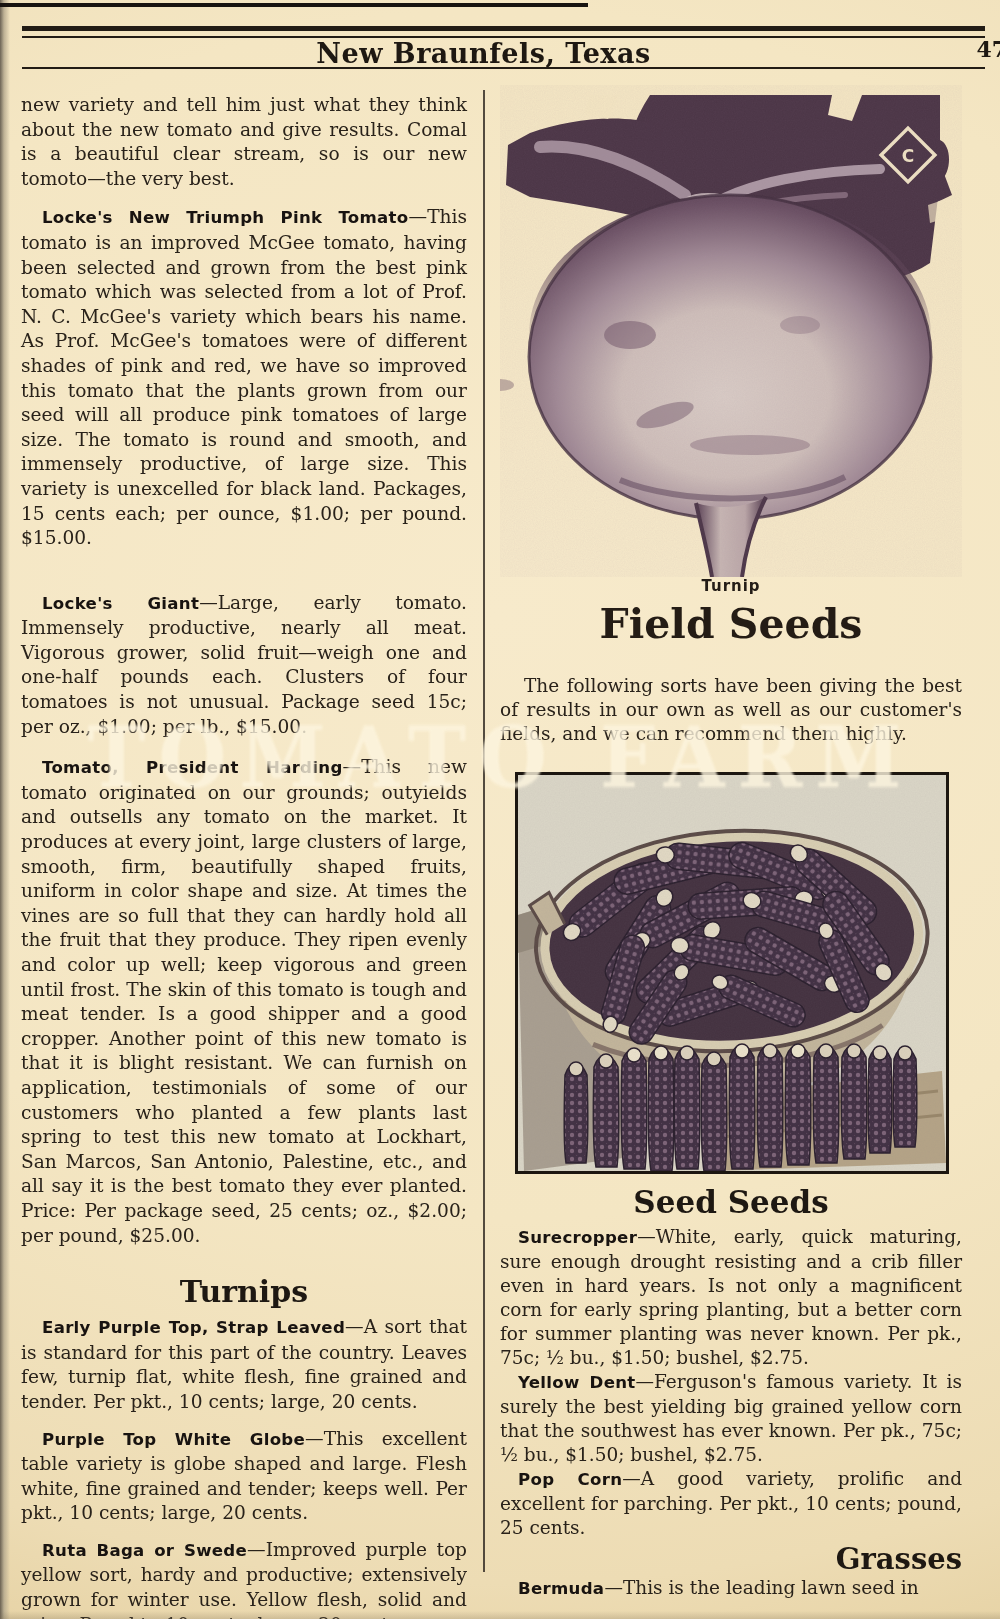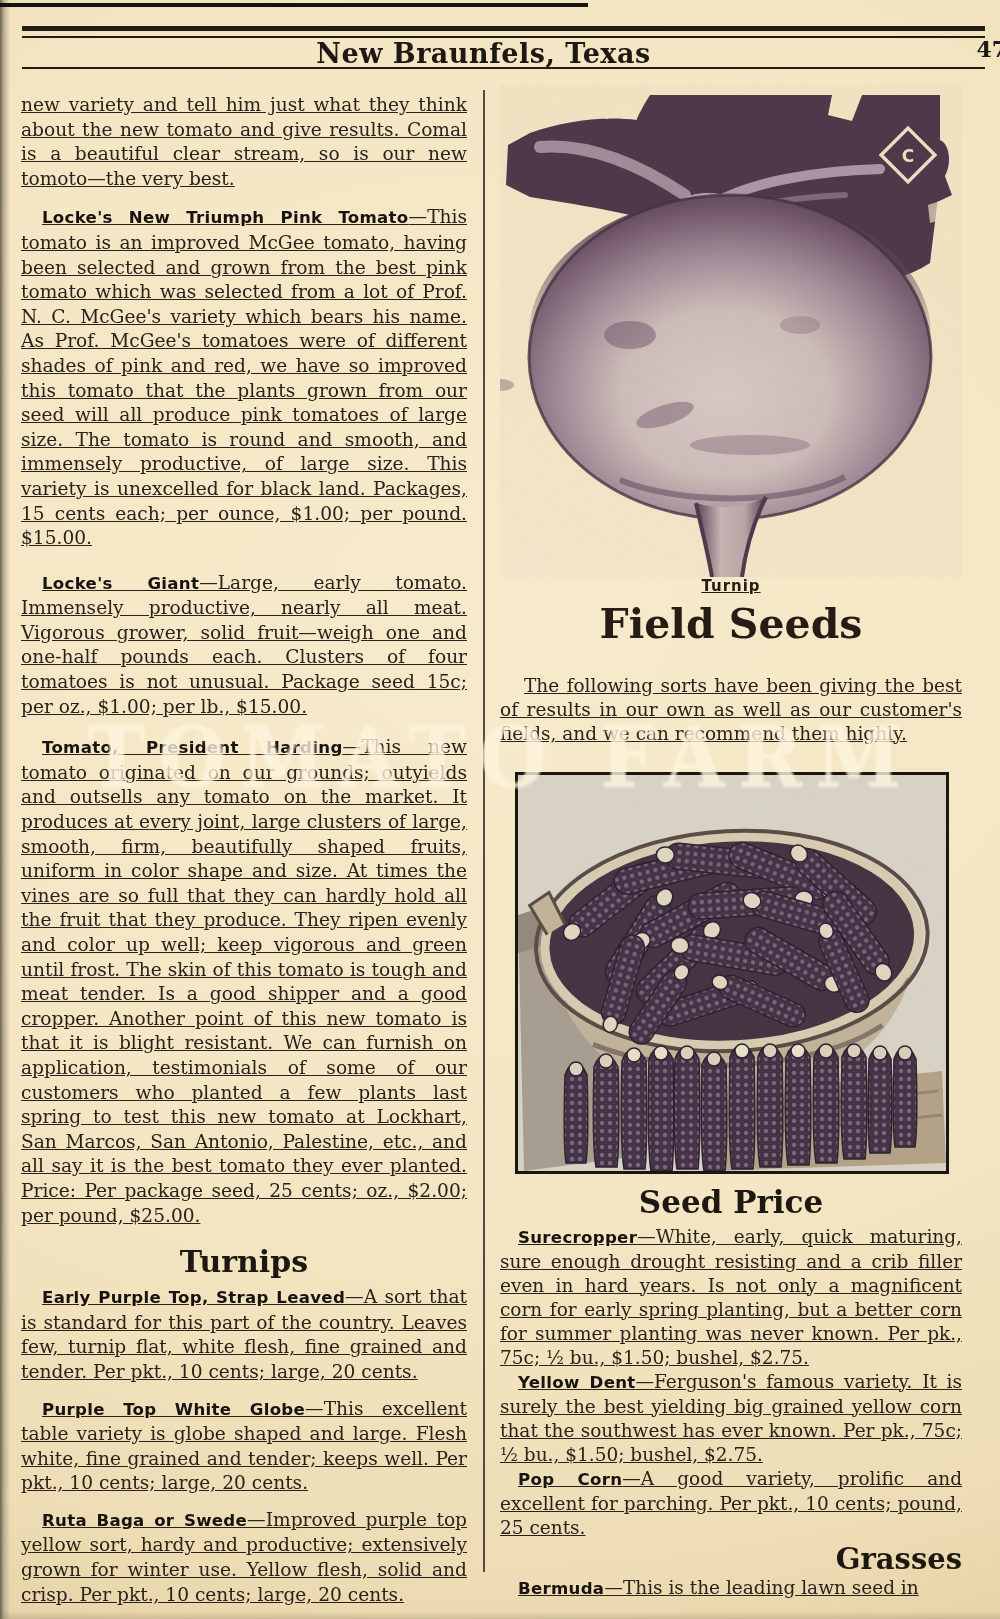--- a/index.html
+++ b/index.html
@@ -25,27 +25,27 @@
   .rule.thin2{top:67px;height:2px;}
   .page-title{position:absolute;top:38px;left:0;right:70px;text-align:center;z-index:2;
     font-weight:bold;font-size:27px;letter-spacing:.5px;color:#1e1812;}
   .page-number{position:absolute;top:36px;right:30px;z-index:2;font-weight:bold;font-size:22px;color:#1e1812;}
 
   
   .col-divider{position:absolute;left:483px;top:90px;width:2px;height:1482px;background:#362f27;opacity:.85;z-index:1;}
   .col-left{position:absolute;left:21px;top:93px;width:446px;z-index:1;}
   .col-right{position:absolute;left:500px;top:85px;width:462px;z-index:1;}
 
-  p{margin:0;text-decoration:underline;}
+  p{margin:0;}
   .body-text{font-size:18.6px;line-height:24.6px;text-align:justify;}
   .indent{text-indent:21px;}
   .lead-sans{font-family:"DejaVu Sans", sans-serif;font-weight:bold;font-size:16.6px;letter-spacing:.3px;color:#181310;}
-  .mt14{margin-top:14px;} .mt26{margin-top:20px;} .mt16{margin-top:16px;} .mt12{margin-top:12px;}
+  .mt14{margin-top:14px;} .mt26{margin-top:40px;} .mt16{margin-top:16px;} .mt12{margin-top:12px;}
   .section-heading{font-weight:bold;font-size:30px;text-align:center;color:#1e1812;margin:0;}
-  .turnips-heading{margin-top:16px;margin-bottom:6px;}
+  .turnips-heading{margin-top:26px;margin-bottom:6px;}
 
   
   .rc-text{font-size:18.5px;line-height:24px;text-align:justify;}
   .turnip-fig{width:462px;height:492px;position:relative;}
   .fig-caption{text-align:center;font-family:"DejaVu Sans",sans-serif;font-weight:bold;
     font-size:15px;letter-spacing:1px;color:#241d17;margin-top:0;}
   .field-seeds-heading{font-weight:bold;font-size:41px;text-align:center;color:#241c15;margin-top:8px;line-height:1.05;}
   .fs-intro{margin-top:0;text-indent:24px;}
   .corn-fig{margin-top:26px;margin-left:15px;width:428px;height:396px;border:3px solid #1c1610;
     background:#dbd7c7;position:relative;z-index:3;overflow:hidden;}
@@ -330,21 +330,21 @@
             </g>
           <g transform="translate(387,372)">
               <path d="M-11,-88 Q-13,-20 -10,0 L10,0 Q13,-24 11,-88 Q6,-100 0,-100 Q-7,-100 -11,-88 Z" fill="url(#kern)"></path>
               <ellipse cy="-94" rx="7" ry="7" fill="#ddd3bd"></ellipse>
             </g>
         </g>
         <rect width="428" height="396" fill="#ffffff" filter="url(#grain2)" opacity=".4"></rect>
       </svg>
     </div>
 
-    <h2 class="section-heading seed-corn-heading">Seed Price</h2>
+    <h2 class="section-heading seed-corn-heading">Seed Seeds</h2>
 
     <div class="rc-text sc-paras">
       <p><strong class="lead-sans">Surecropper</strong><span>—White, early, quick maturing, sure enough drought resisting and a crib filler even in hard years.  Is not only a magnificent corn for early spring planting, but a better corn for summer planting was never known.  Per pk., 75c; ½ bu., $1.50; bushel, $2.75.</span></p>
       <p><strong class="lead-sans">Yellow Dent</strong><span>—Ferguson's famous variety.  It is surely the best yielding big grained yellow corn that the southwest has ever known.  Per pk., 75c; ½ bu., $1.50; bushel, $2.75.</span></p>
       <p><strong class="lead-sans">Pop Corn</strong><span>—A good variety, prolific and excellent for parching.  Per pkt., 10 cents; pound, 25 cents.</span></p>
     </div>
 
     <h2 class="section-heading grasses-heading">Grasses</h2>
     <p class="rc-text" style="text-indent:18px;"><strong class="lead-sans">Bermuda</strong><span>—This is the leading lawn seed in</span></p>
   </div>

